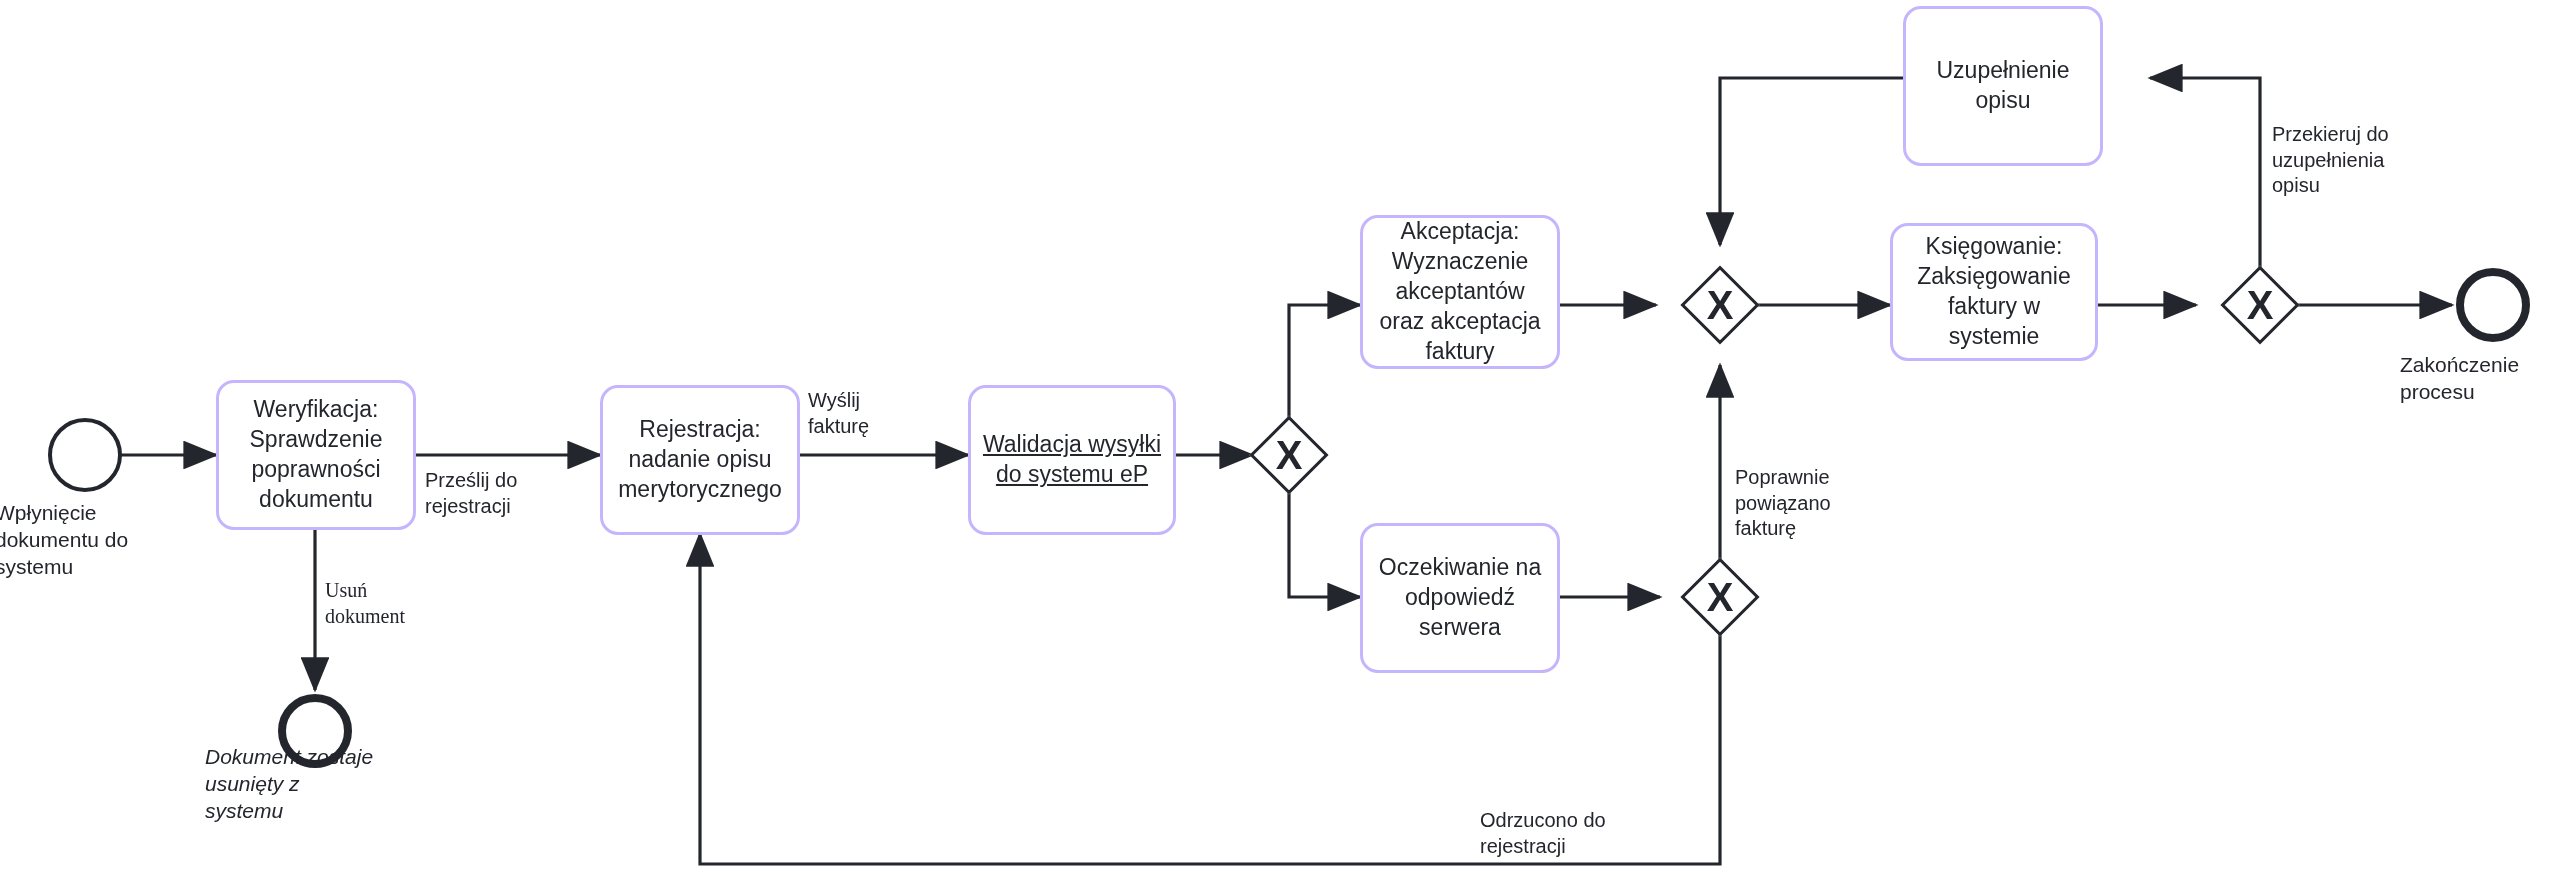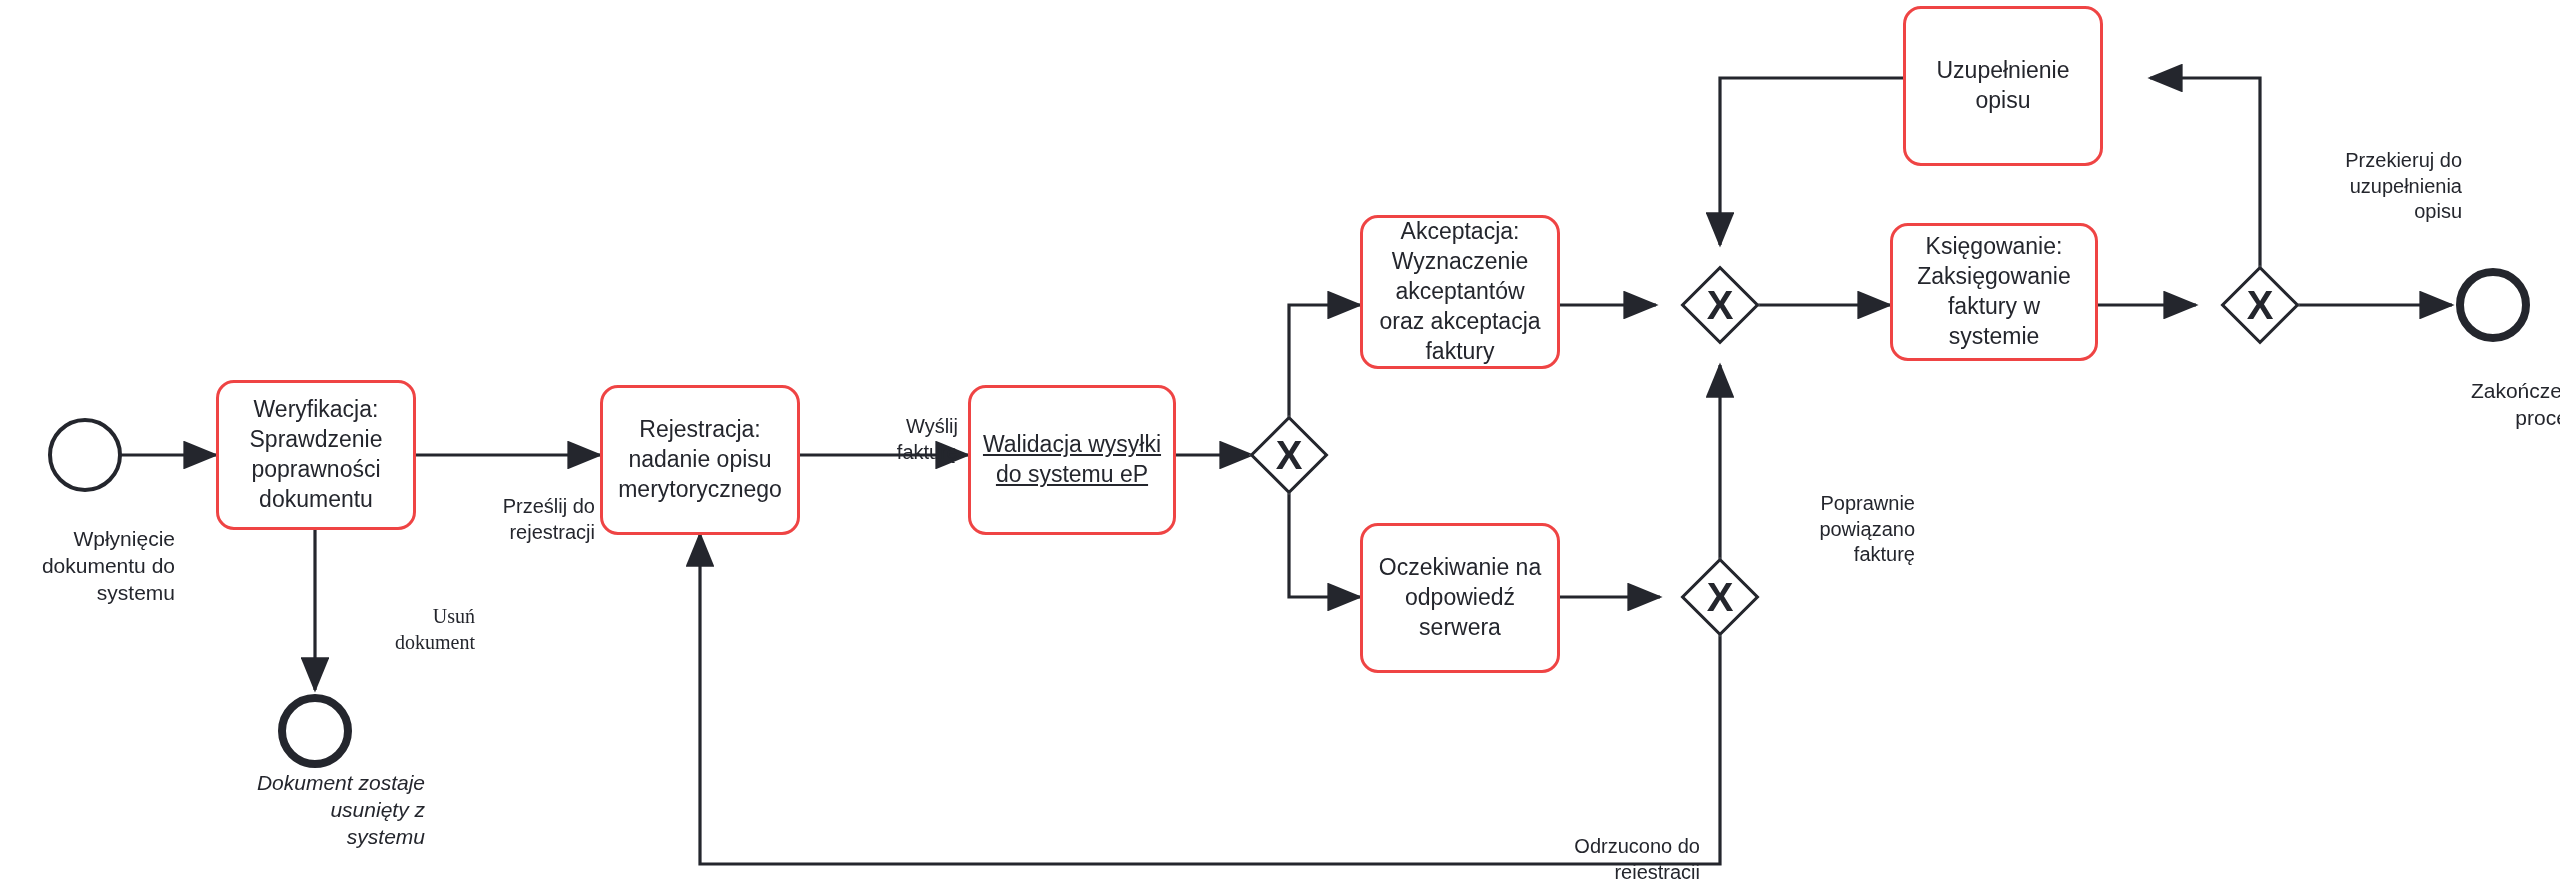--- a/index.html
+++ b/index.html
@@ -22,21 +22,21 @@
     left: 0;
     top: 0;
     width: 2560px;
     height: 879px;
     pointer-events: none;
   }
   
   .task {
     position: absolute;
     box-sizing: border-box;
-    border: 3px solid #ef4444;
+    border: 3px solid #c4b5fd;
     border-radius: 18px;
     background: #ffffff;
     display: flex;
     align-items: center;
     justify-content: center;
     text-align: center;
     color: #24262d;
     font-size: 23px;
     line-height: 1.30;
     padding: 4px 10px;
@@ -84,24 +84,23 @@
     font-weight: bold;
     color: #24262d;
     line-height: 1;
   }
   
   .label {
     position: absolute;
     color: #24262d;
     font-size: 21px;
     line-height: 1.28;
-    text-align: right;
+    text-align: left;
     white-space: pre-line;
     z-index: 4;
-    margin-top: 26px;
   }
   .label.flow { font-size: 20px; }
 </style>
 </head>
 <body>
 
 <div id="canvas">
 
   <svg id="wires" viewBox="0 0 2560 879" xmlns="http://www.w3.org/2000/svg">
     <defs>

